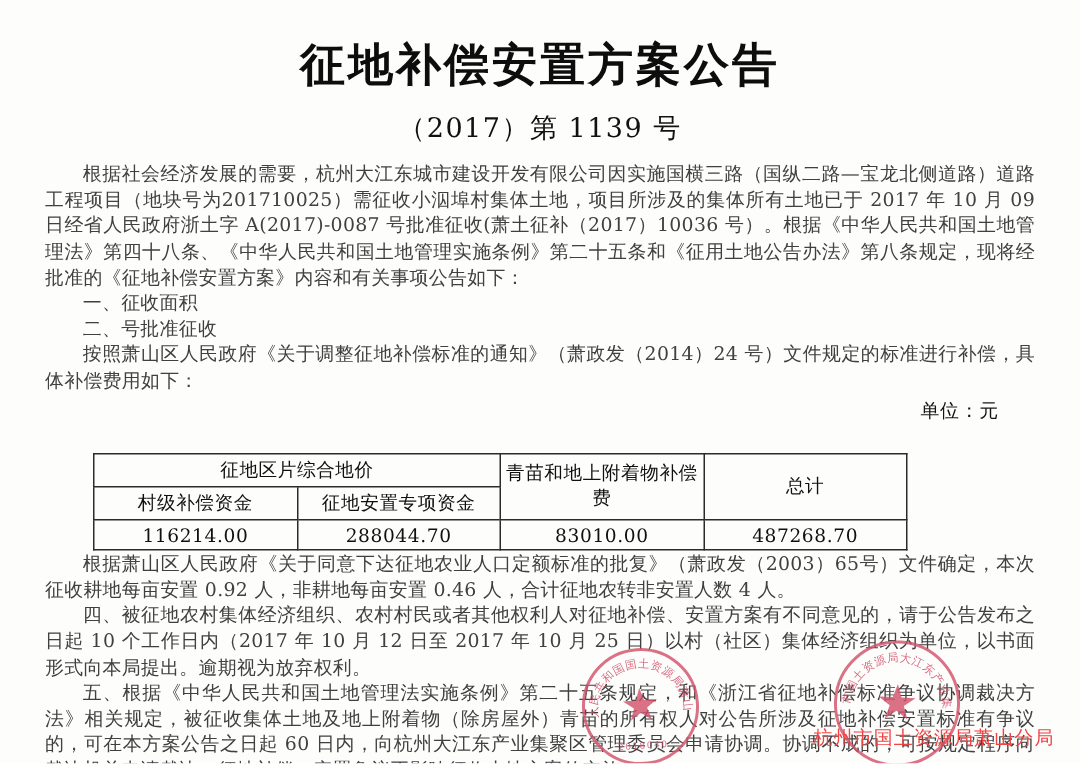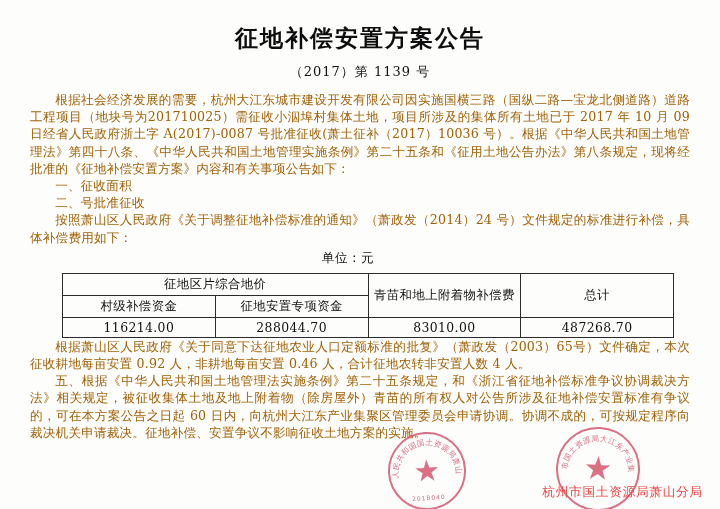--- a/index.html
+++ b/index.html
@@ -13,58 +13,58 @@
     width: 720px;
     height: 509px;
     background: #fdfdfc;
     overflow: hidden;
     font-family: "DejaVu Serif", "Liberation Serif", serif;
     color: #141414;
     box-sizing: border-box;
   }
   .doc-title {
     text-align: center;
-    font-size: 23px;
+    font-size: 30px;
     font-weight: bold;
     letter-spacing: 2px;
     margin: 23px 0 0 0;
     color: #0d0d0d;
     font-family: Liberation Mono, monospace;
   }
   .doc-number {
     text-align: center;
-    font-size: 13px;
+    font-size: 18px;
     letter-spacing: 1px;
     margin: 9px 0 0 0;
     color: #111;
   }
   .body-area {
     margin: 10px 30px 0 30px;
   }
   p.para {
     font-size: 12.6px;
     line-height: 17.2px;
     margin: 0;
     text-align: justify;
     text-justify: inter-ideograph;
     letter-spacing: 0.2px;
-    color: #a16207;
+    color: #404040;
   }
   p.indent {
     text-indent: 2em;
   }
   .unit-line {
     font-size: 12.6px;
-    text-align: center;
-    margin: 4px 24px 6px 0;
+    text-align: right;
+    margin: 4px 24px 19px 0;
     letter-spacing: 0.5px;
   }
   table.comp {
     border-collapse: collapse;
-    width: 612px;
+    width: 543px;
     margin: 0 auto 0 32px;
     table-layout: fixed;
   }
   table.comp td, table.comp th {
     border: 1px solid #2b2b2b;
     font-size: 12.4px;
     font-weight: normal;
     text-align: center;
     padding: 2px 2px;
     height: 15px;
@@ -174,20 +174,21 @@
         <tr>
           <td class="num-cell">116214.00</td>
           <td class="num-cell">288044.70</td>
           <td class="num-cell">83010.00</td>
           <td class="num-cell">487268.70</td>
         </tr>
       </tbody>
     </table>
 
     <p class="para indent">根据萧山区人民政府《关于同意下达征地农业人口定额标准的批复》（萧政发（2003）65号）文件确定，本次征收耕地每亩安置 0.92 人，非耕地每亩安置 0.46 人，合计征地农转非安置人数 4 人。</p>
+    <p class="para indent">四、被征地农村集体经济组织、农村村民或者其他权利人对征地补偿、安置方案有不同意见的，请于公告发布之日起 10 个工作日内（2017 年 10 月 12 日至 2017 年 10 月 25 日）以村（社区）集体经济组织为单位，以书面形式向本局提出。逾期视为放弃权利。</p>
     <p class="para indent">五、根据《中华人民共和国土地管理法实施条例》第二十五条规定，和《浙江省征地补偿标准争议协调裁决方法》相关规定，被征收集体土地及地上附着物（除房屋外）青苗的所有权人对公告所涉及征地补偿安置标准有争议的，可在本方案公告之日起 60 日内，向杭州大江东产业集聚区管理委员会申请协调。协调不成的，可按规定程序向裁决机关申请裁决。征地补偿、安置争议不影响征收土地方案的实施。</p>
 
   </div>
 
   <div class="seal seal-a">
     <svg class="arc-text" viewBox="0 0 74 74">
       <defs>
         <path id="arcA" d="M 8,40 A 29,29 0 1 1 66,40"></path>
       </defs>
       <text>

